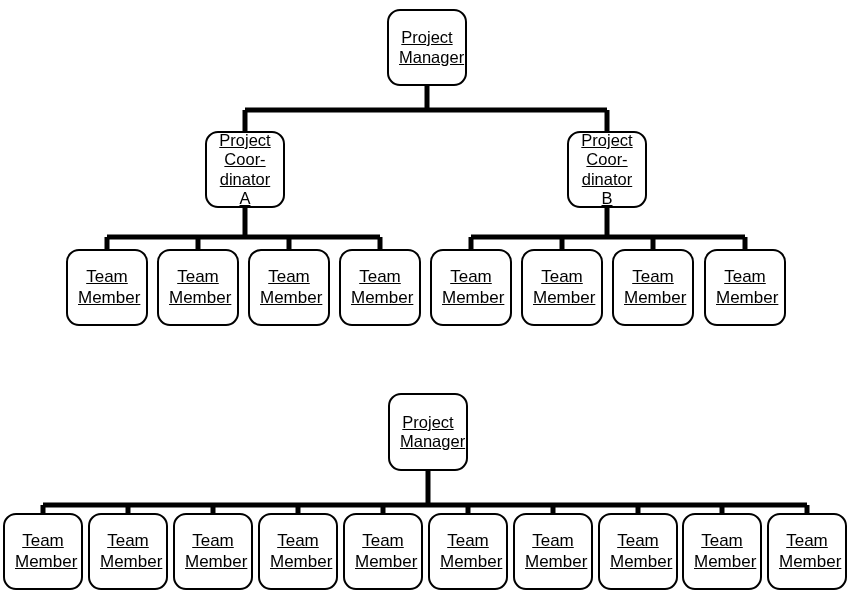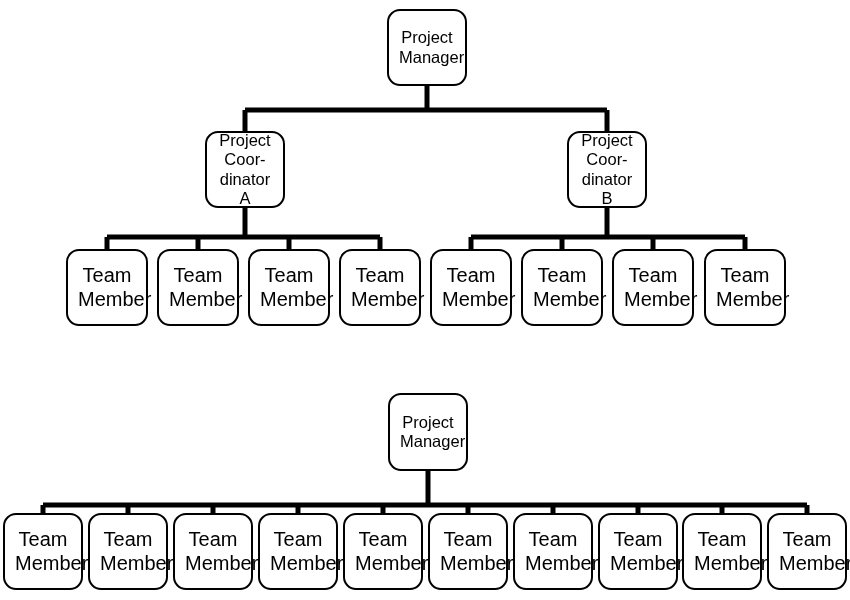--- a/index.html
+++ b/index.html
@@ -53,29 +53,30 @@
     color: #000000;
     line-height: 1.18;
     z-index: 5;
   }
   .node .node-label {
     display: block;
     width: 100%;
     padding: 0 10px;
     box-sizing: border-box;
     white-space: pre-line;
+    text-decoration: underline;
   }
   .node-manager {
     font-size: 16.5px;
   }
   .node-coordinator {
     font-size: 16.5px;
   }
   .node-member {
-    font-size: 20px;
+    font-size: 17px;
   }
 </style>
 </head>
 <body>
 
 <div id="canvas">
 
   <div class="chart">
 
     <svg class="connectors" viewBox="0 0 850 600">

